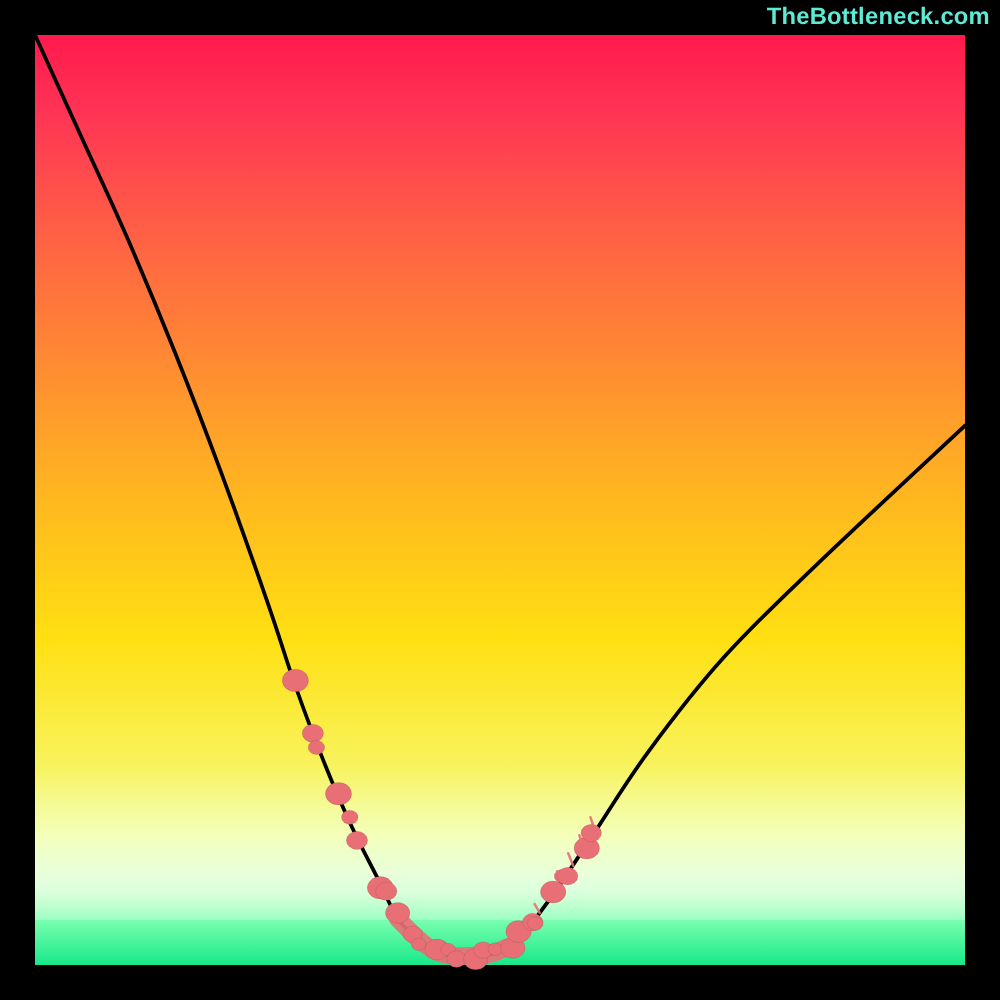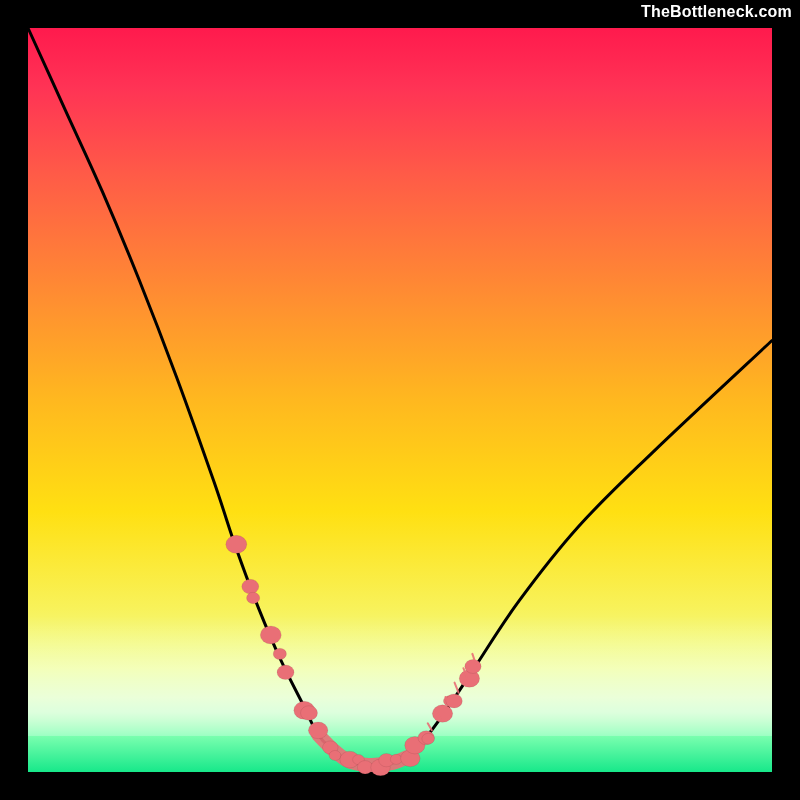--- a/index.html
+++ b/index.html
@@ -39,23 +39,23 @@
       rgba(255,255,255,0.35) 50%,
       rgba(255,255,255,0.55) 80%,
       rgba(255,255,255,0.25) 100%);
     pointer-events: none;
   }
   .watermark {
     position: absolute;
     top: 3px;
     right: 8px;
     font-family: Arial, Helvetica, sans-serif;
-    font-size: 16px;
+    font-size: 19px;
     font-weight: 600;
-    color: #ffffff;
+    color: #5eead4;
     letter-spacing: 0.2px;
     user-select: none;
   }
   svg.curve {
     position: absolute;
     left: 0; top: 0;
     width: 100%; height: 100%;
     overflow: visible;
   }
   .curve path.main {

